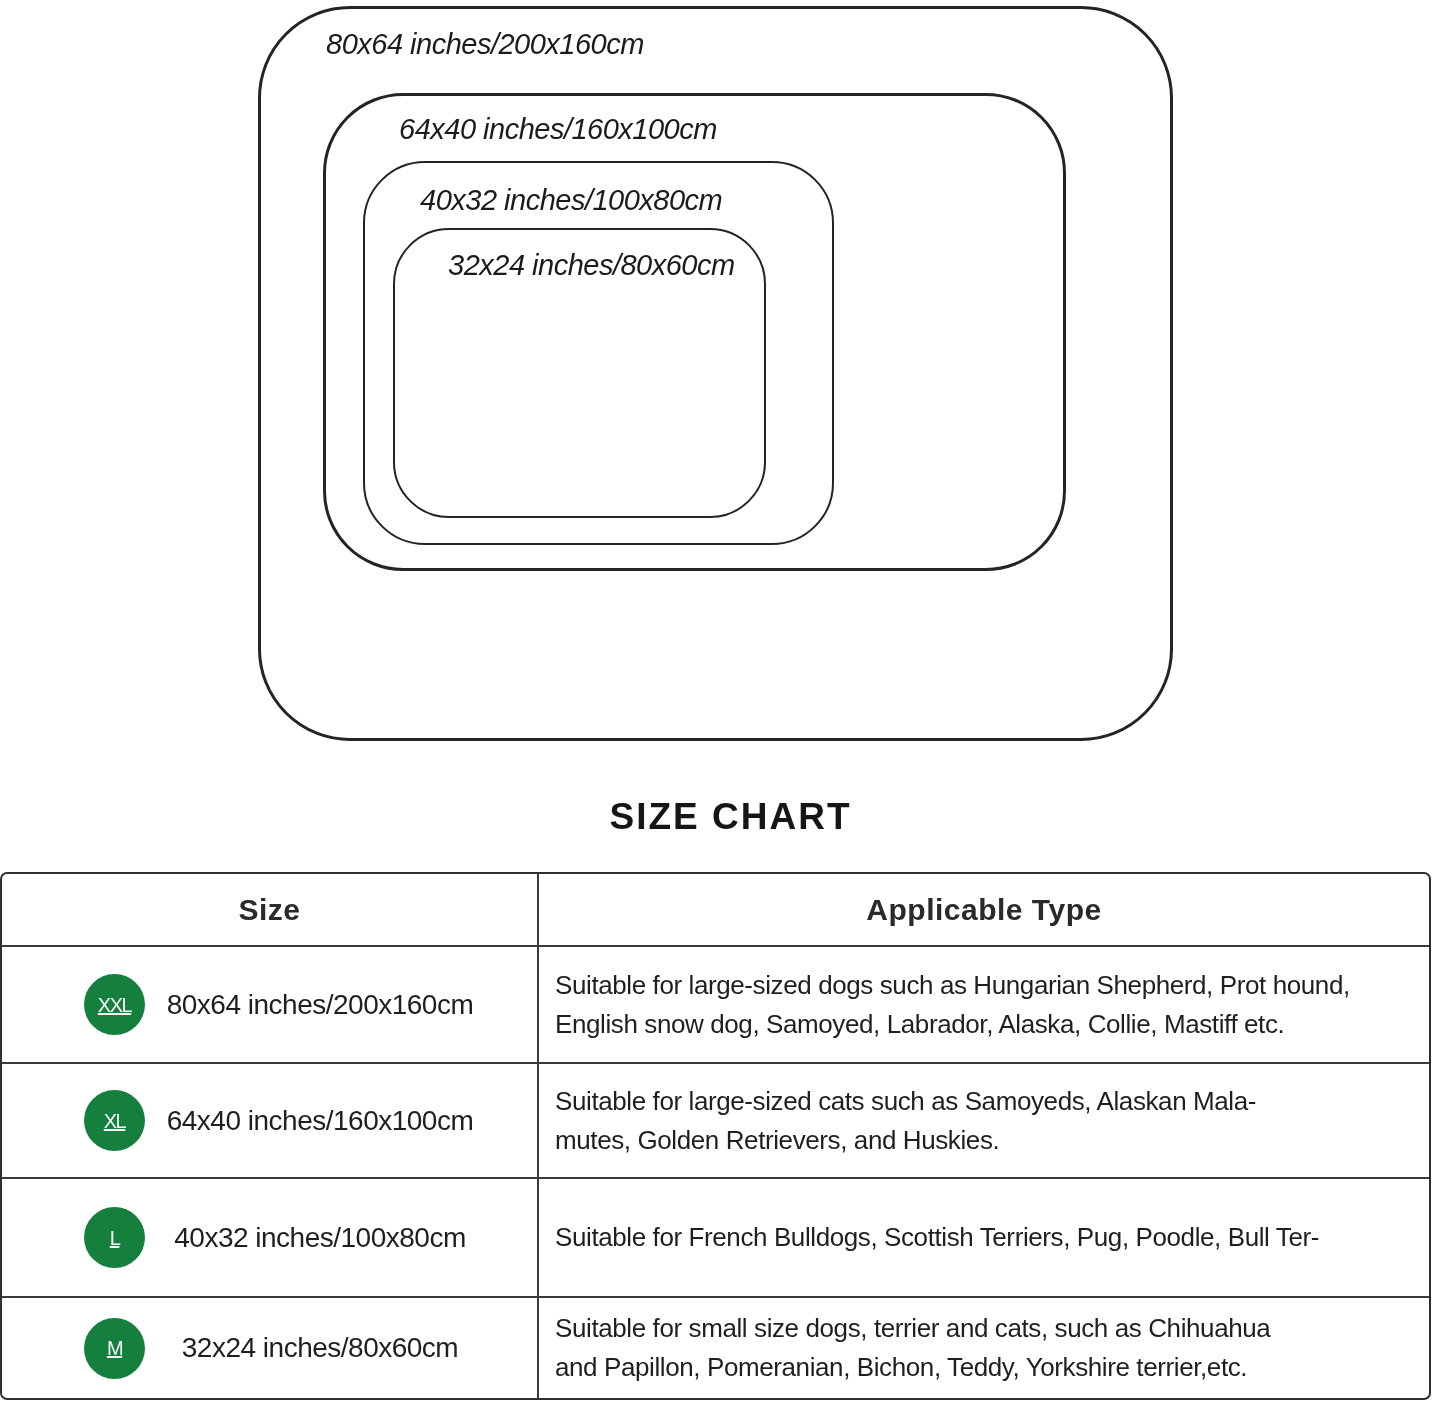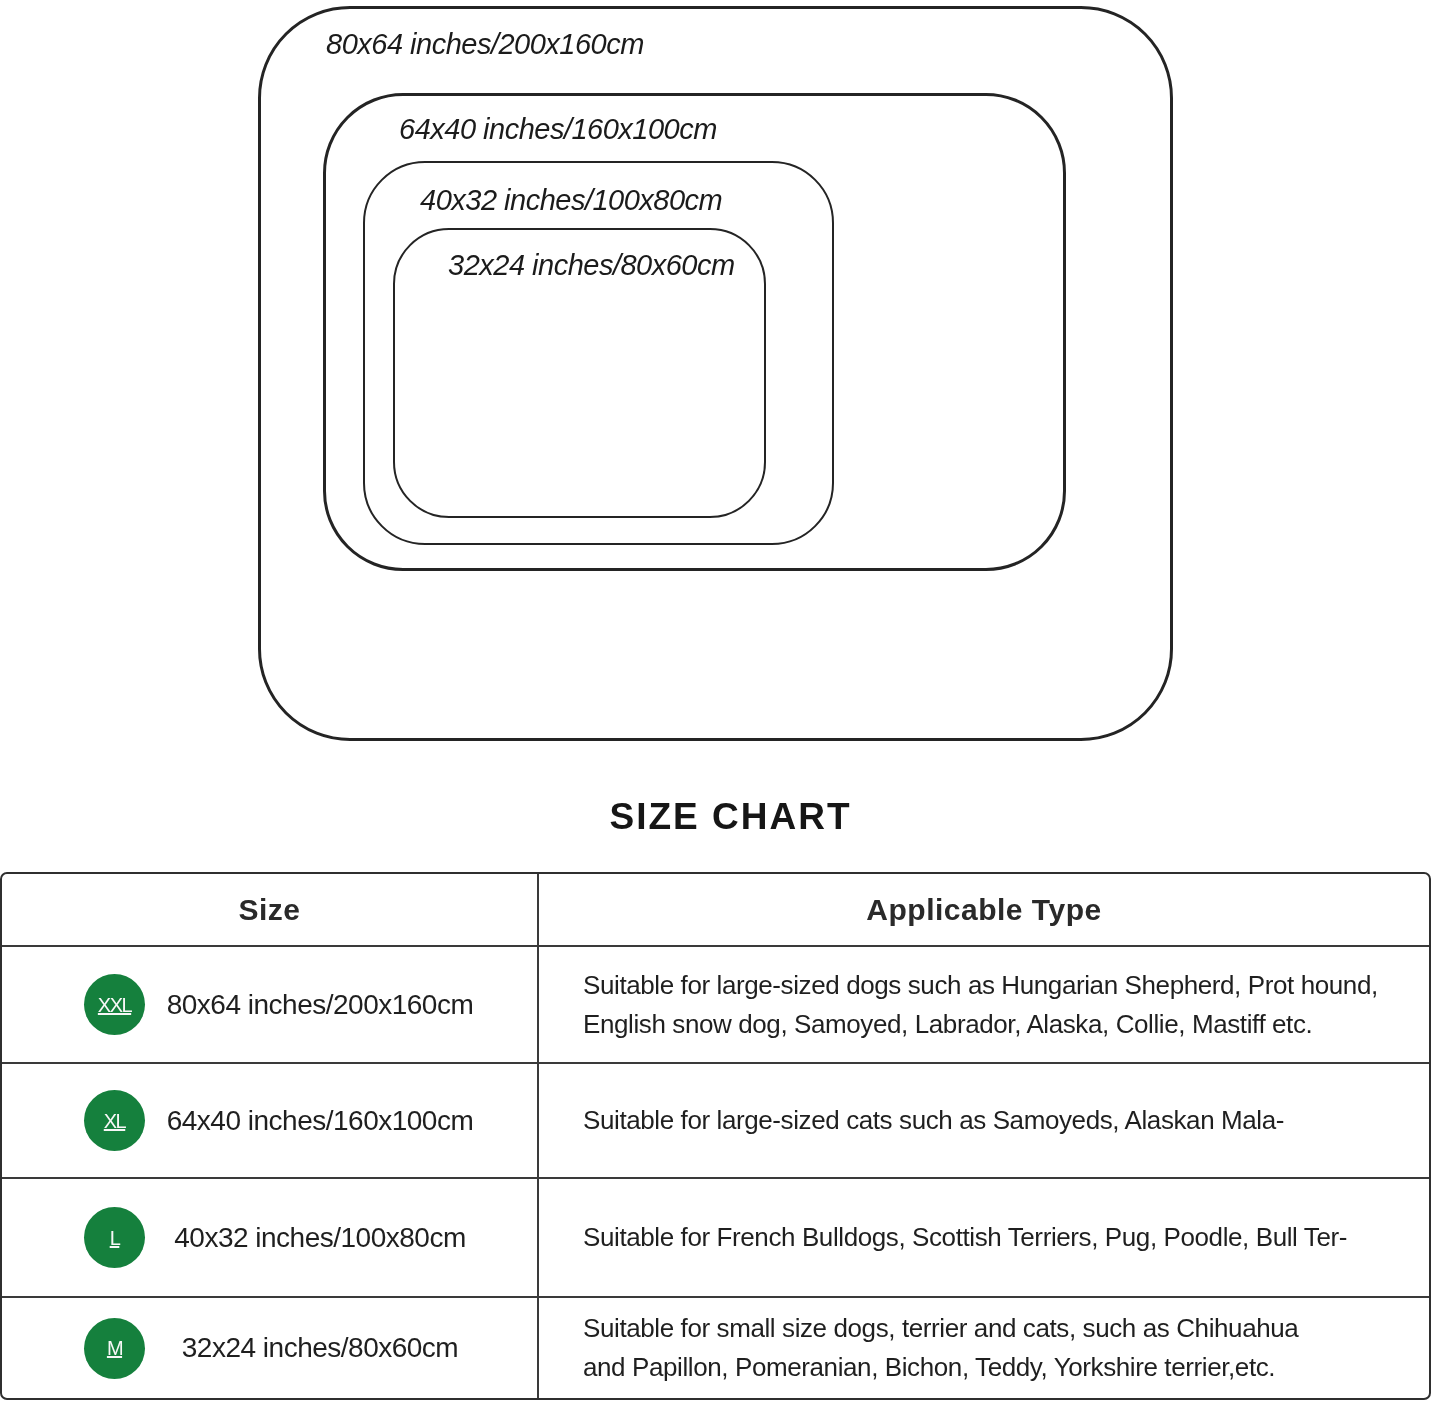--- a/index.html
+++ b/index.html
@@ -71,21 +71,21 @@
     flex: 0 0 537px;
     border-right: 2px solid #3a3a3a;
     display: flex;
     align-items: center;
   }
   .cell-right {
     flex: 1;
     display: flex;
     flex-direction: column;
     justify-content: center;
-    padding-left: 44px;
+    padding-left: 16px;
     padding-right: 18px;
   }
 
   .th-cell {
     justify-content: center;
     align-items: center;
     font-size: 30px;
     font-weight: 700;
     letter-spacing: 0.5px;
     color: #2a2a2a;
@@ -160,20 +160,21 @@
       </div>
     </div>
 
     <div class="t-row rh-1">
       <div class="cell-left data">
         <span class="badge">XL</span>
         <span class="dim">64x40 inches/160x100cm</span>
       </div>
       <div class="cell-right">
         <div class="type-line">Suitable for large-sized cats such as Samoyeds, Alaskan Mala-</div>
+        <div class="type-line">mutes, Golden Retrievers, and Huskies.</div>
       </div>
     </div>
 
     <div class="t-row rh-2">
       <div class="cell-left data">
         <span class="badge">L</span>
         <span class="dim">40x32 inches/100x80cm</span>
       </div>
       <div class="cell-right">
         <div class="type-line">Suitable for French Bulldogs, Scottish Terriers, Pug, Poodle, Bull Ter-</div>

